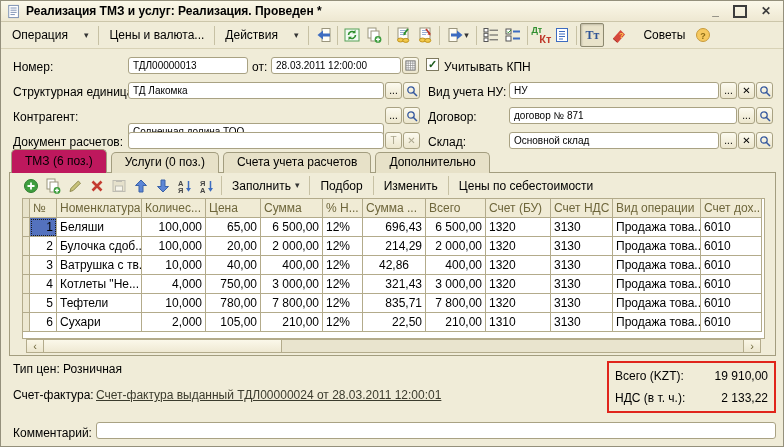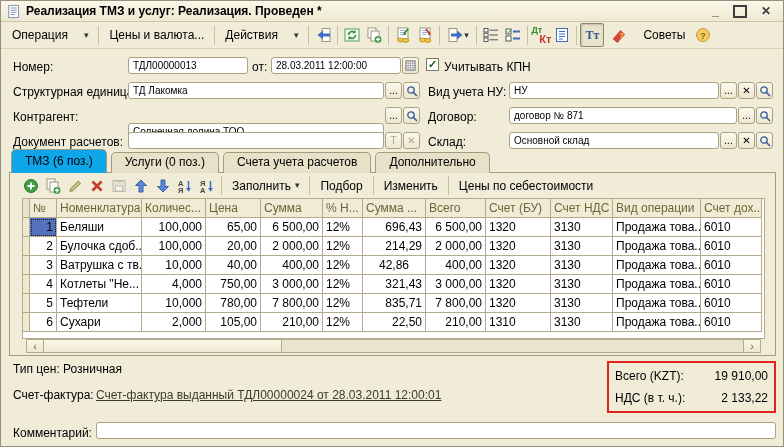--- a/index.html
+++ b/index.html
@@ -30,21 +30,21 @@
          font-size:10px;line-height:15px;padding:0 4px;box-sizing:border-box;white-space:nowrap;overflow:hidden;}
   .fbtn{position:absolute;height:17px;width:17px;background:linear-gradient(#FCFAEF,#ECE6CD);border:1px solid #A9A283;
         border-radius:3px;font-size:10px;display:flex;align-items:center;justify-content:center;box-sizing:border-box;cursor:default;}
   .fbtn.gray{color:#ABA68D;}
   .checkbox{position:absolute;width:13px;height:13px;background:#fff;border:1px solid #7E795F;display:flex;
             align-items:center;justify-content:center;font-size:11px;font-weight:bold;color:#1E5C1E;box-sizing:border-box;}
   
   .tabs{position:absolute;left:10px;top:150px;display:flex;align-items:flex-end;height:22px;z-index:3;}
   .tab{font-size:12px;padding:2px 13px 3px;border:1px solid #A39D7F;border-bottom:none;border-radius:5px 5px 0 0;
        background:#E7E1C8;margin-right:4px;height:15px;line-height:15px;cursor:default;white-space:nowrap;}
-  .tab.active{background:#0ea5e9;height:18px;line-height:18px;position:relative;z-index:4;}
+  .tab.active{background:#be185d;height:18px;line-height:18px;position:relative;z-index:4;}
   .panel{position:absolute;left:8px;top:171px;width:767px;height:184px;border:1px solid #A39D7F;background:#F0ECD8;box-sizing:border-box;}
   
   .grid-toolbar{position:absolute;left:10px;top:2px;height:21px;display:flex;align-items:center;}
   .gt-btn{font-size:12px;padding:2px 7px;display:flex;align-items:center;gap:4px;white-space:nowrap;cursor:default;}
   
   .items-table{position:absolute;left:12px;top:25px;width:741px;height:139px;background:#fff;
                border:1px solid #B3AB8B;box-sizing:content-box;overflow:hidden;}
   .trow{display:flex;}
   .tcell{box-sizing:border-box;border-right:1px solid #B3AB8B;border-bottom:1px solid #B3AB8B;
          font-size:12px;padding:1px 3px;height:19px;line-height:16px;overflow:hidden;white-space:nowrap;background:#fff;cursor:default;}

